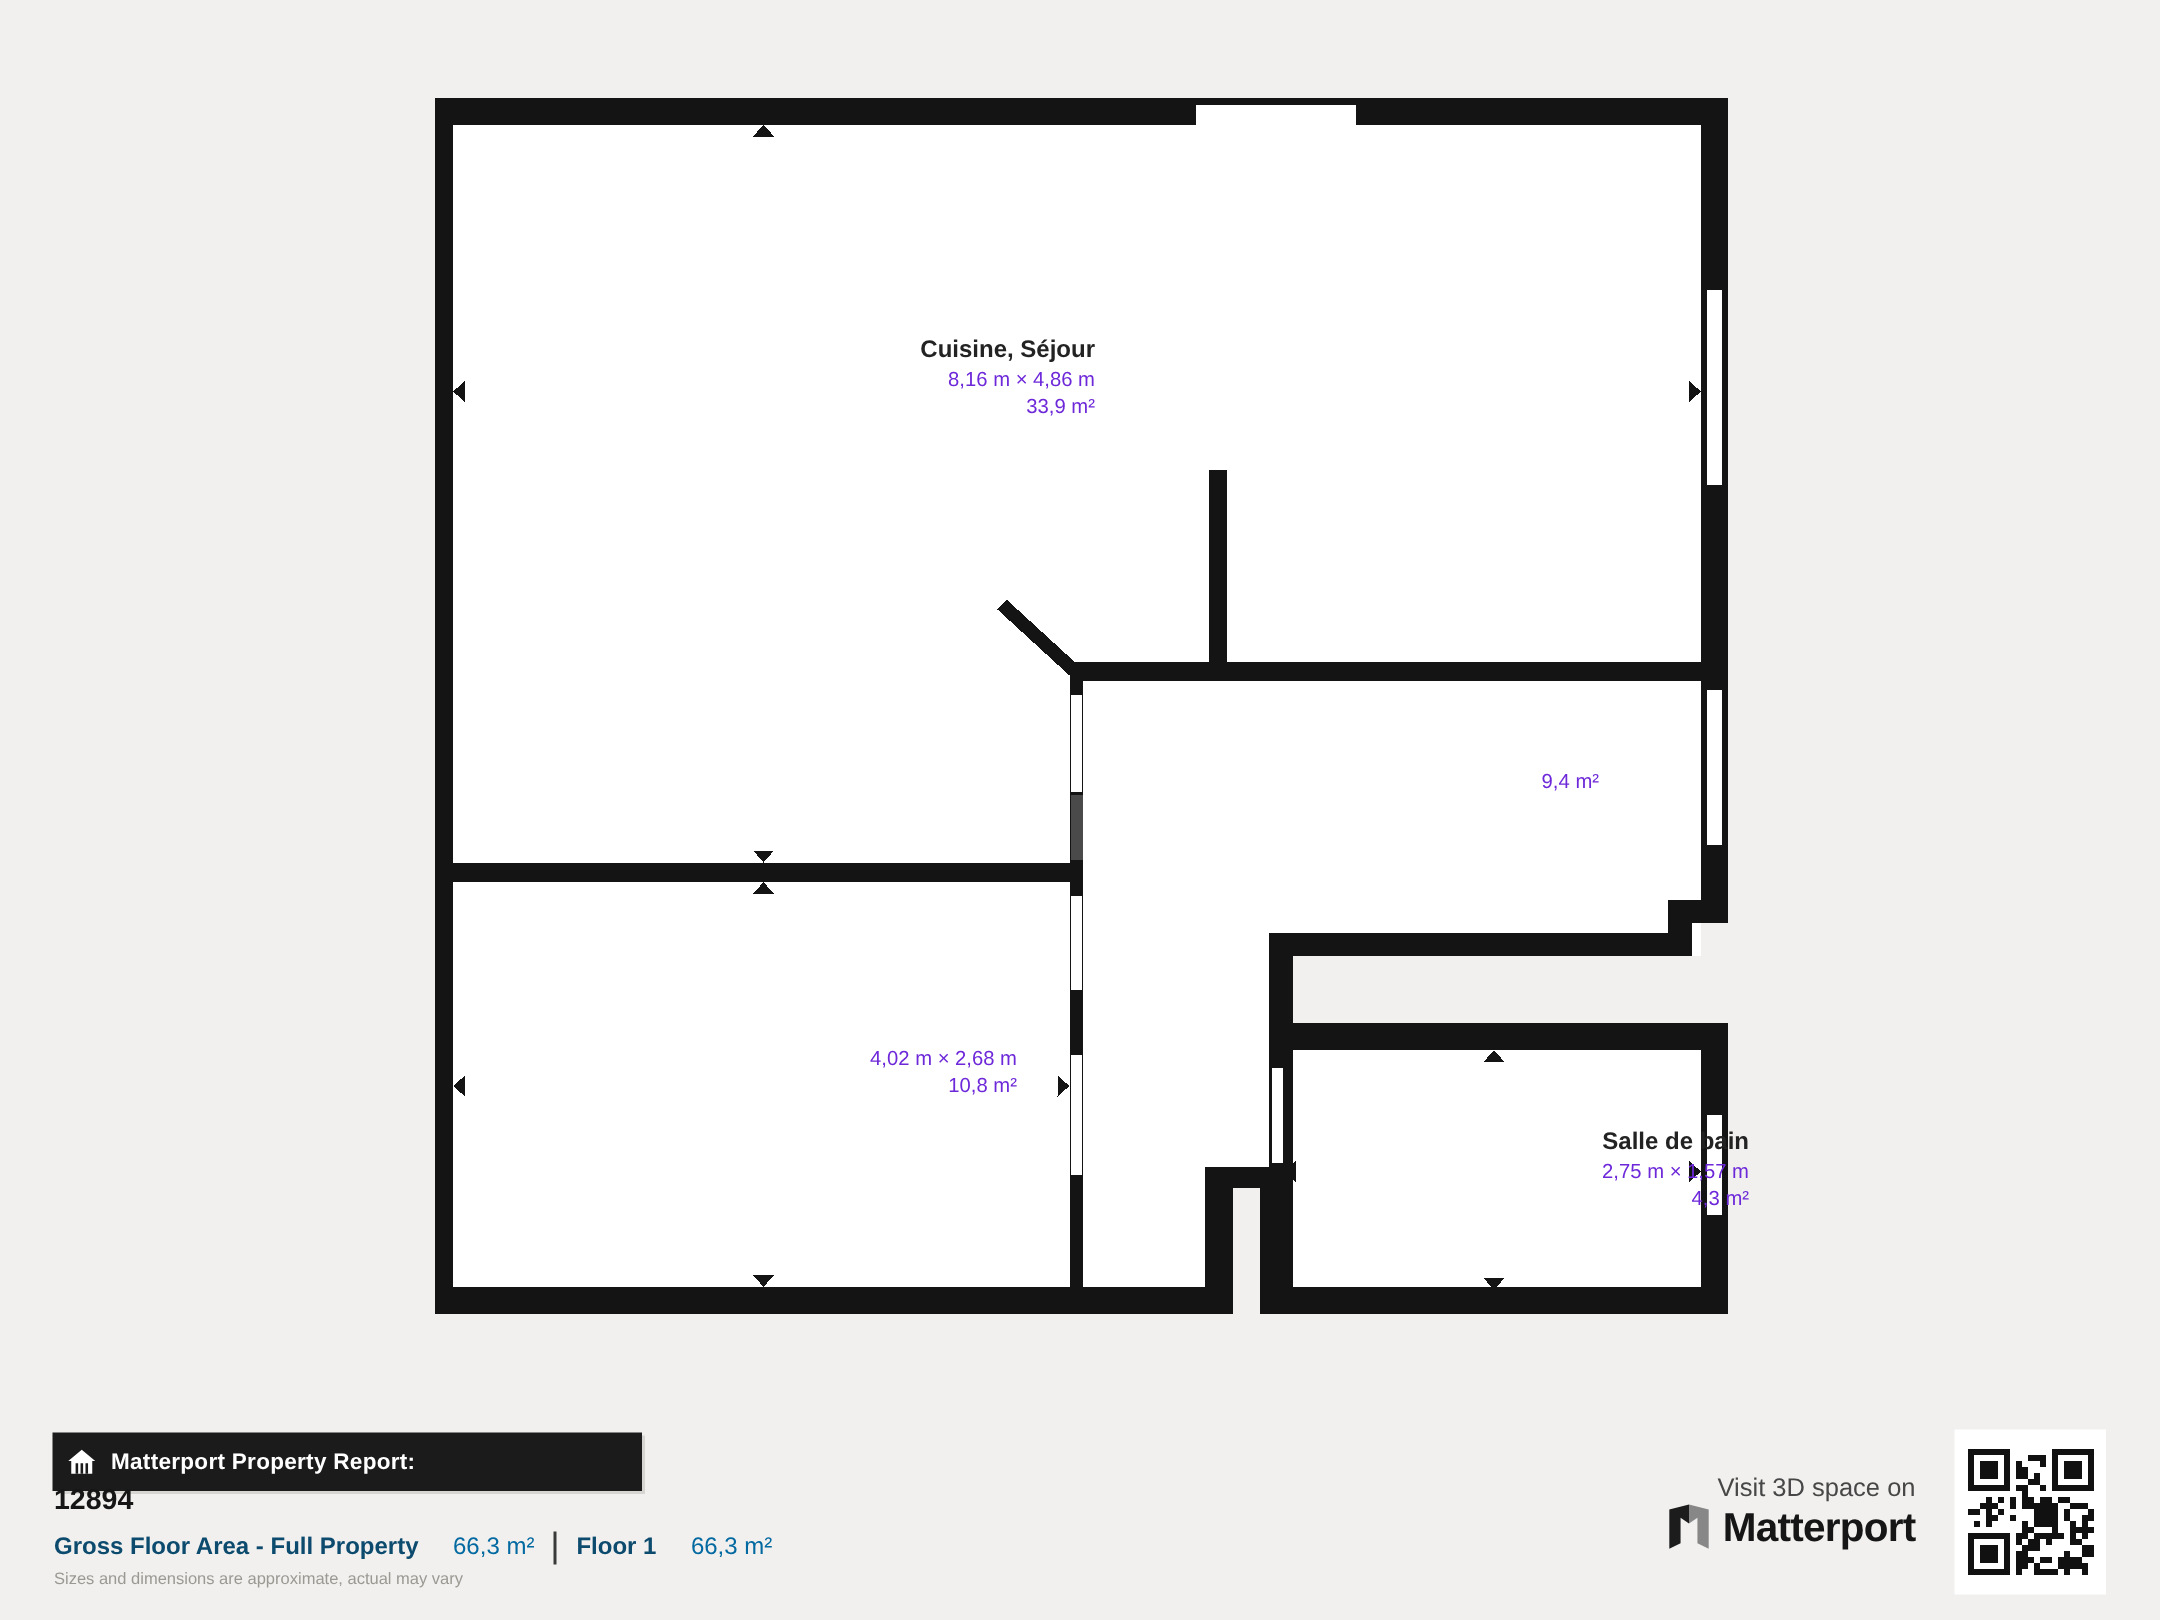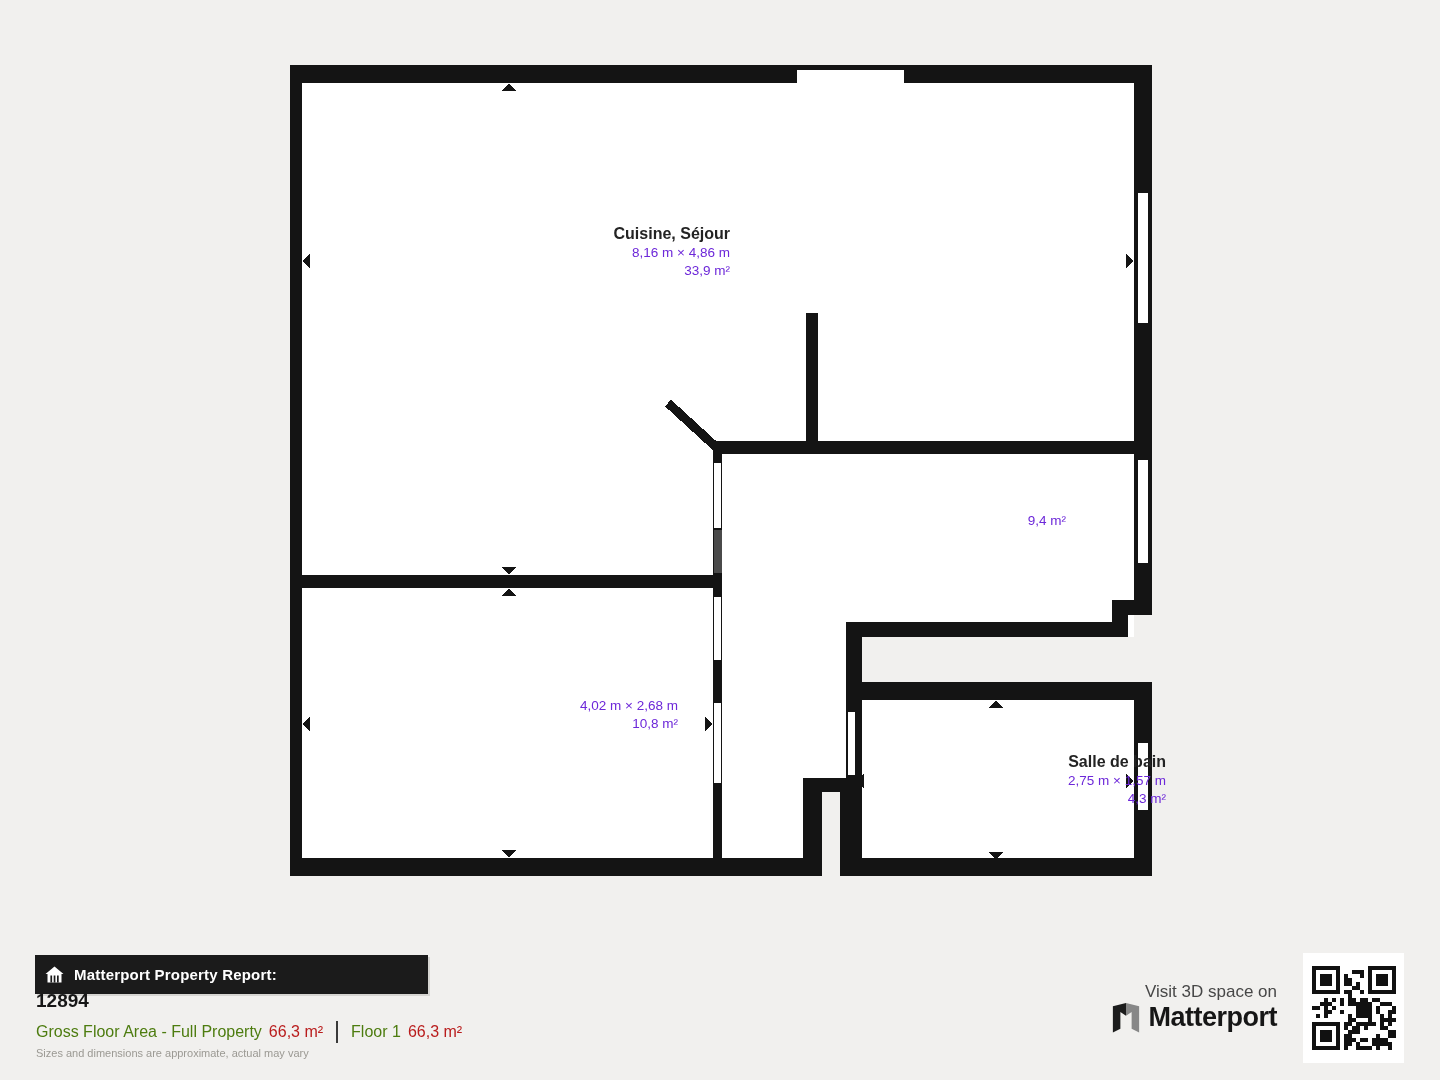--- a/index.html
+++ b/index.html
@@ -15,29 +15,29 @@
 
   
   .report-bar{position:absolute;left:35px;top:955px;width:393px;height:39px;
               background:#1b1b1b;display:flex;align-items:center;gap:10px;
               padding-left:10px;box-sizing:border-box;
               box-shadow:2px 2px 0 #d6d5d2;}
   .report-bar-label{color:#ffffff;font-size:15px;font-weight:bold;letter-spacing:.2px;}
   .prop-id{position:absolute;left:36px;top:990px;font-size:19px;font-weight:bold;color:#161616;}
   .area-line{position:absolute;left:36px;top:1021px;font-size:16px;color:#3e3e3e;
              display:flex;align-items:center;}
-  .area-line .lbl{font-weight:normal;color:#4d7c0f;}
-  .area-line .val{color:#b91c1c;margin-left:7px;}
+  .area-line .lbl{font-weight:bold;color:#0c4a6e;}
+  .area-line .val{color:#0369a1;margin-left:23px;}
   .area-line .divider{display:inline-block;width:2px;height:22px;background:#3a3a3a;
                       margin:0 13px;}
   .disclaimer{position:absolute;left:36px;top:1047px;font-size:11px;color:#9b9993;}
 
   
   .visit-text{position:absolute;top:982px;right:163px;font-size:17px;color:#474747;}
-  .logo-row{position:absolute;top:1002px;right:163px;display:flex;align-items:flex-start;gap:8px;}
+  .logo-row{position:absolute;top:1002px;right:163px;display:flex;align-items:center;gap:8px;}
   .brand-word{font-size:27px;font-weight:bold;color:#161616;letter-spacing:-0.5px;}
   .qr-panel{position:absolute;left:1303px;top:953px;width:101px;height:110px;background:#ffffff;
             display:flex;align-items:center;justify-content:center;}
 </style>
 </head>
 <body>
 
 <div class="page">
 
   <svg class="plan-svg" viewBox="0 0 1440 1080" shape-rendering="crispEdges">

